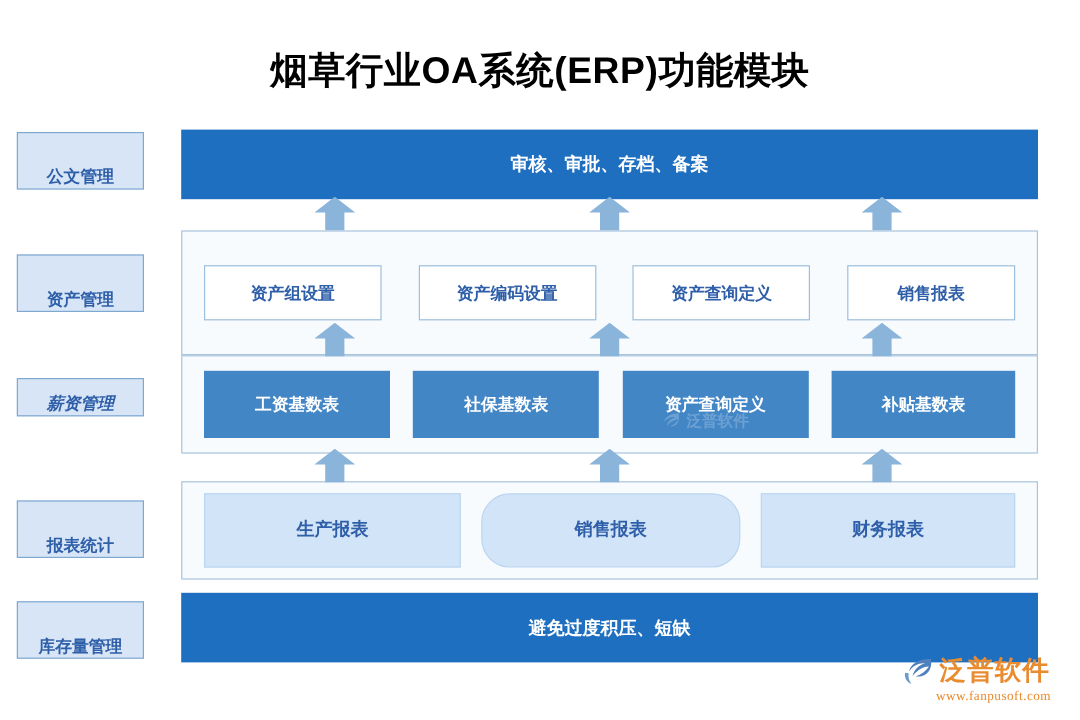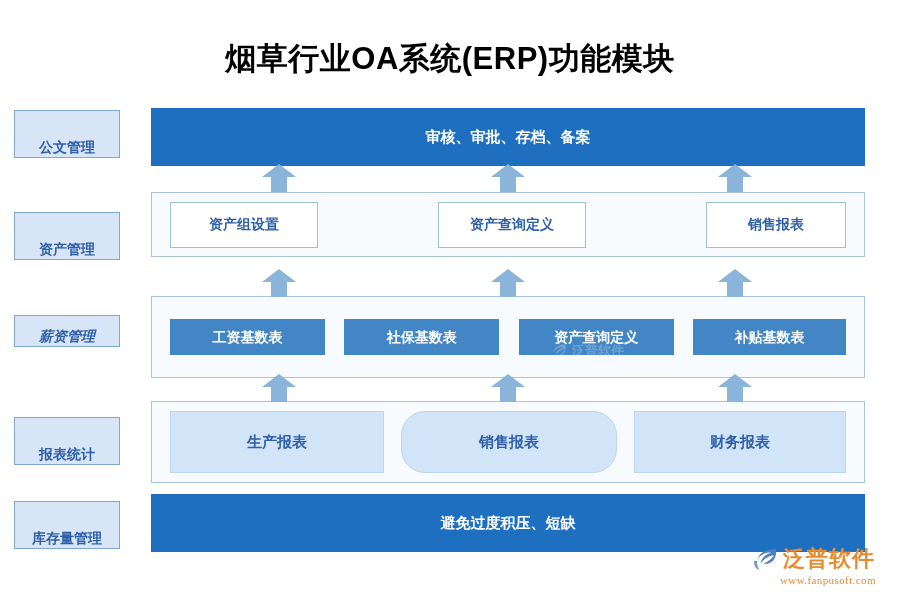--- a/index.html
+++ b/index.html
@@ -71,21 +71,21 @@
     background:#FFFFFF;
     border:1px solid #9CBFDE;
     color:#2E5FA8;
     font-size:14px;font-weight:bold;
     height:46px;
   }
   .card-solid{
     background:#4286C6;
     color:#FFFFFF;
     font-size:14px;font-weight:bold;
-    height:36px;
+    height:56px;
     border:none;
   }
   .card-tint{
     background:#D2E4F8;
     border:1px solid #BBD6EF;
     color:#2E5FA8;
     font-size:15px;font-weight:bold;
     height:62px;
   }
 
@@ -144,24 +144,27 @@
     <span>报表统计</span>
   </div>
   <div class="cat" id="cat4" style="top:501px;height:48px;">
     <span>库存量管理</span>
   </div>
 
   <div class="row bar" style="top:108px;height:58px;">
     <span>审核、审批、存档、备案</span>
   </div>
 
-  <div class="row panel" style="top:192px;height:65px;">
+  <div class="row panel" style="top:192px;height:104px;">
     <div class="panel-inner">
       <div class="card card-outline" style="width:148px;">
         <span>资产组设置</span>
+      </div>
+      <div class="card card-outline" style="width:148px;">
+        <span>资产编码设置</span>
       </div>
       <div class="card card-outline" style="width:148px;">
         <span>资产查询定义</span>
       </div>
       <div class="card card-outline" style="width:140px;">
         <span>销售报表</span>
       </div>
     </div>
   </div>
 

